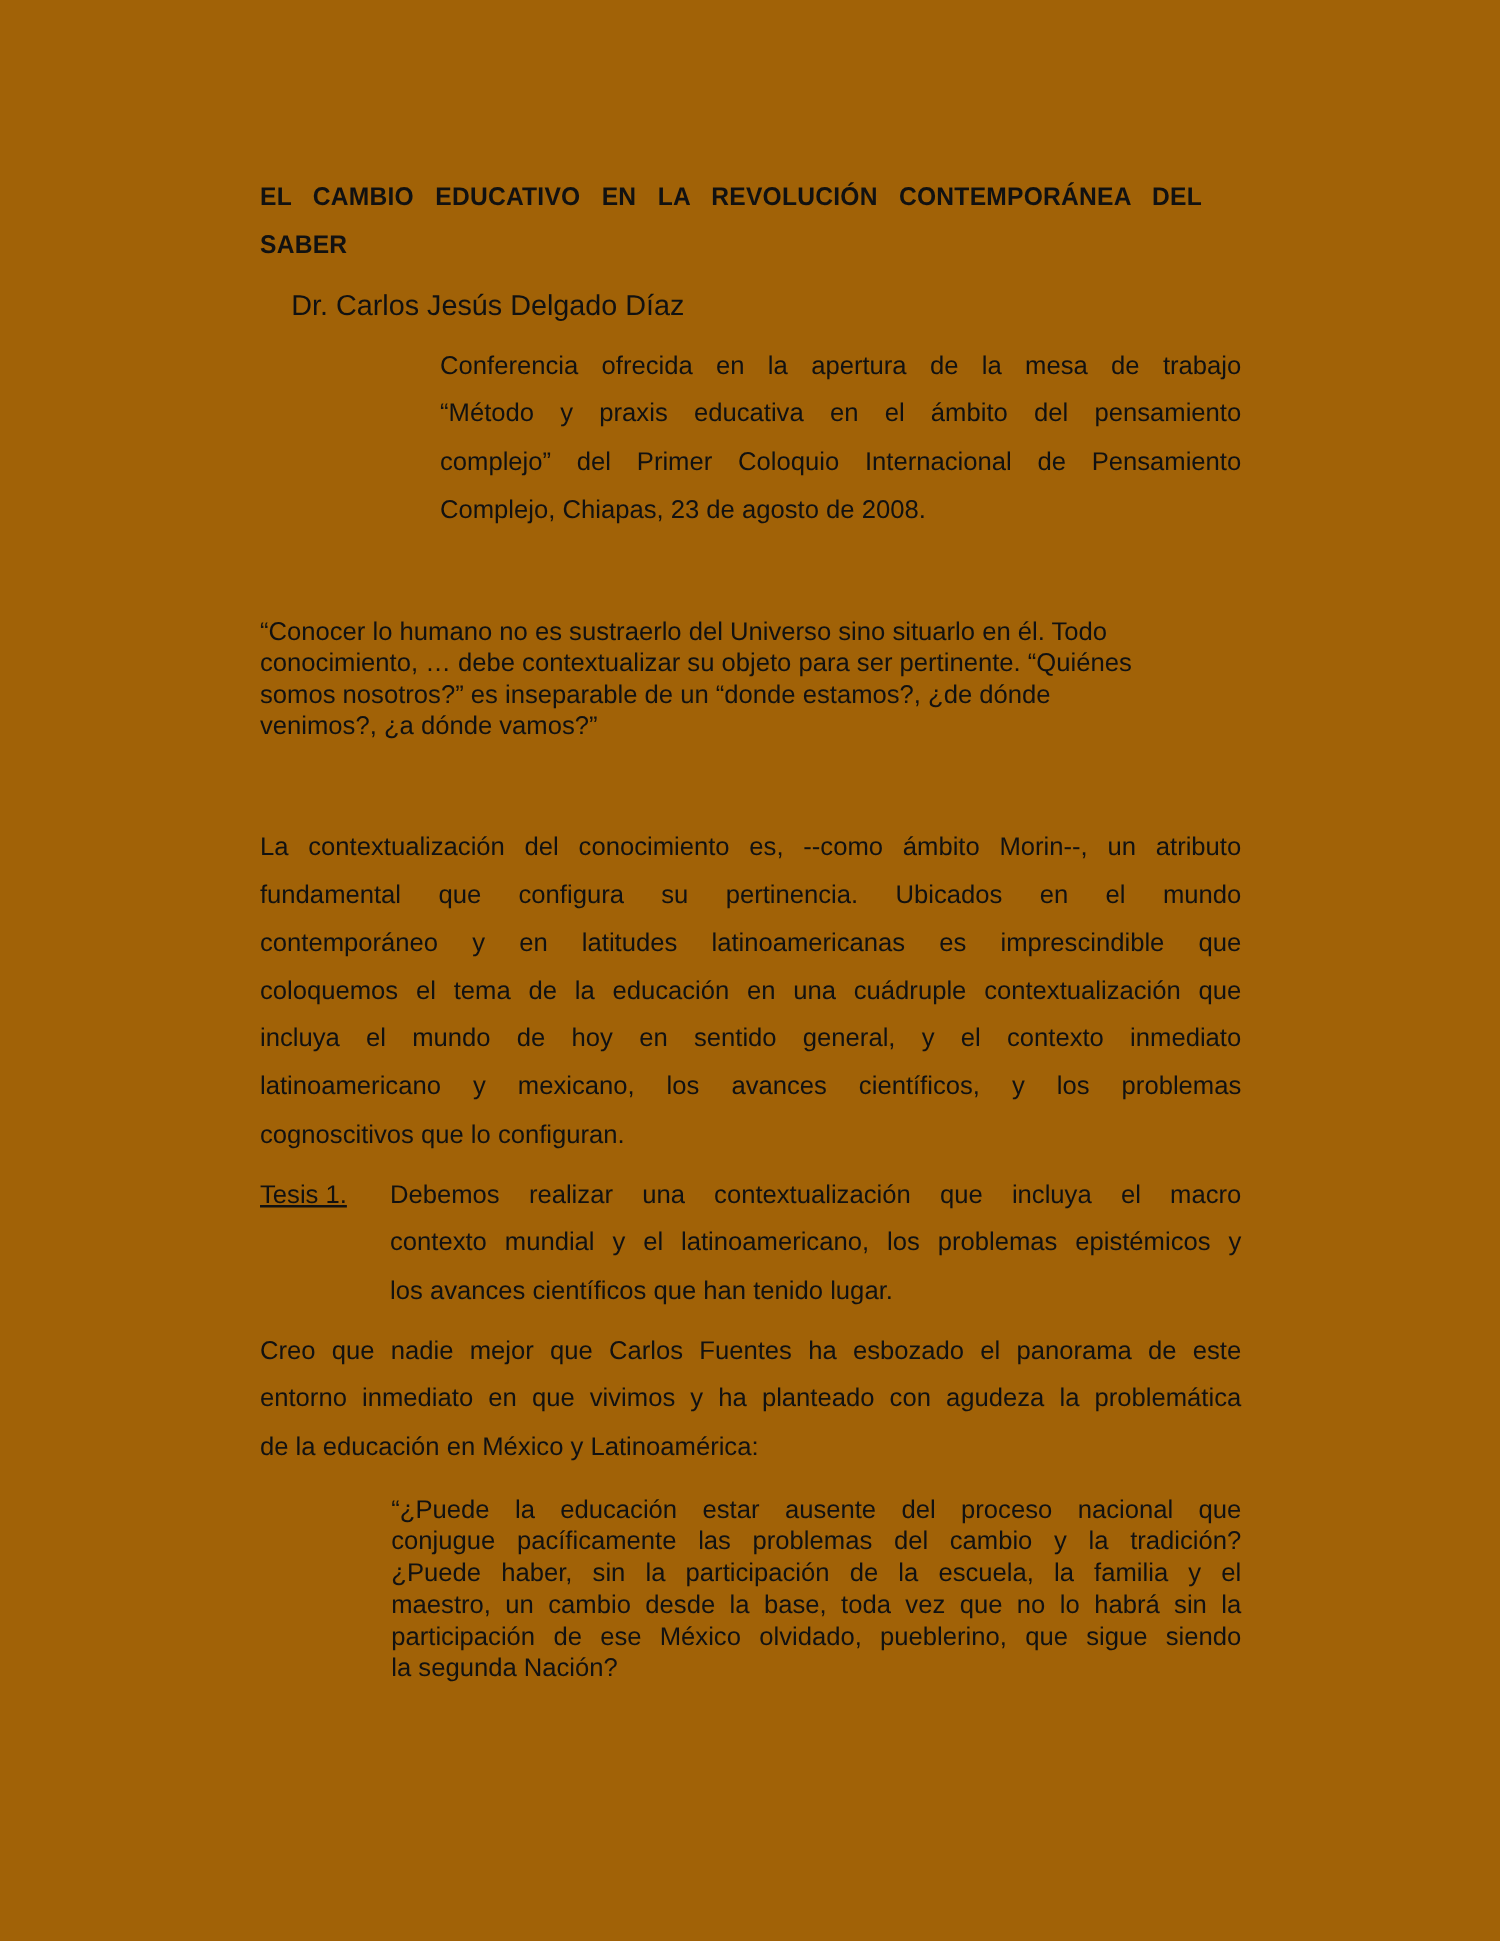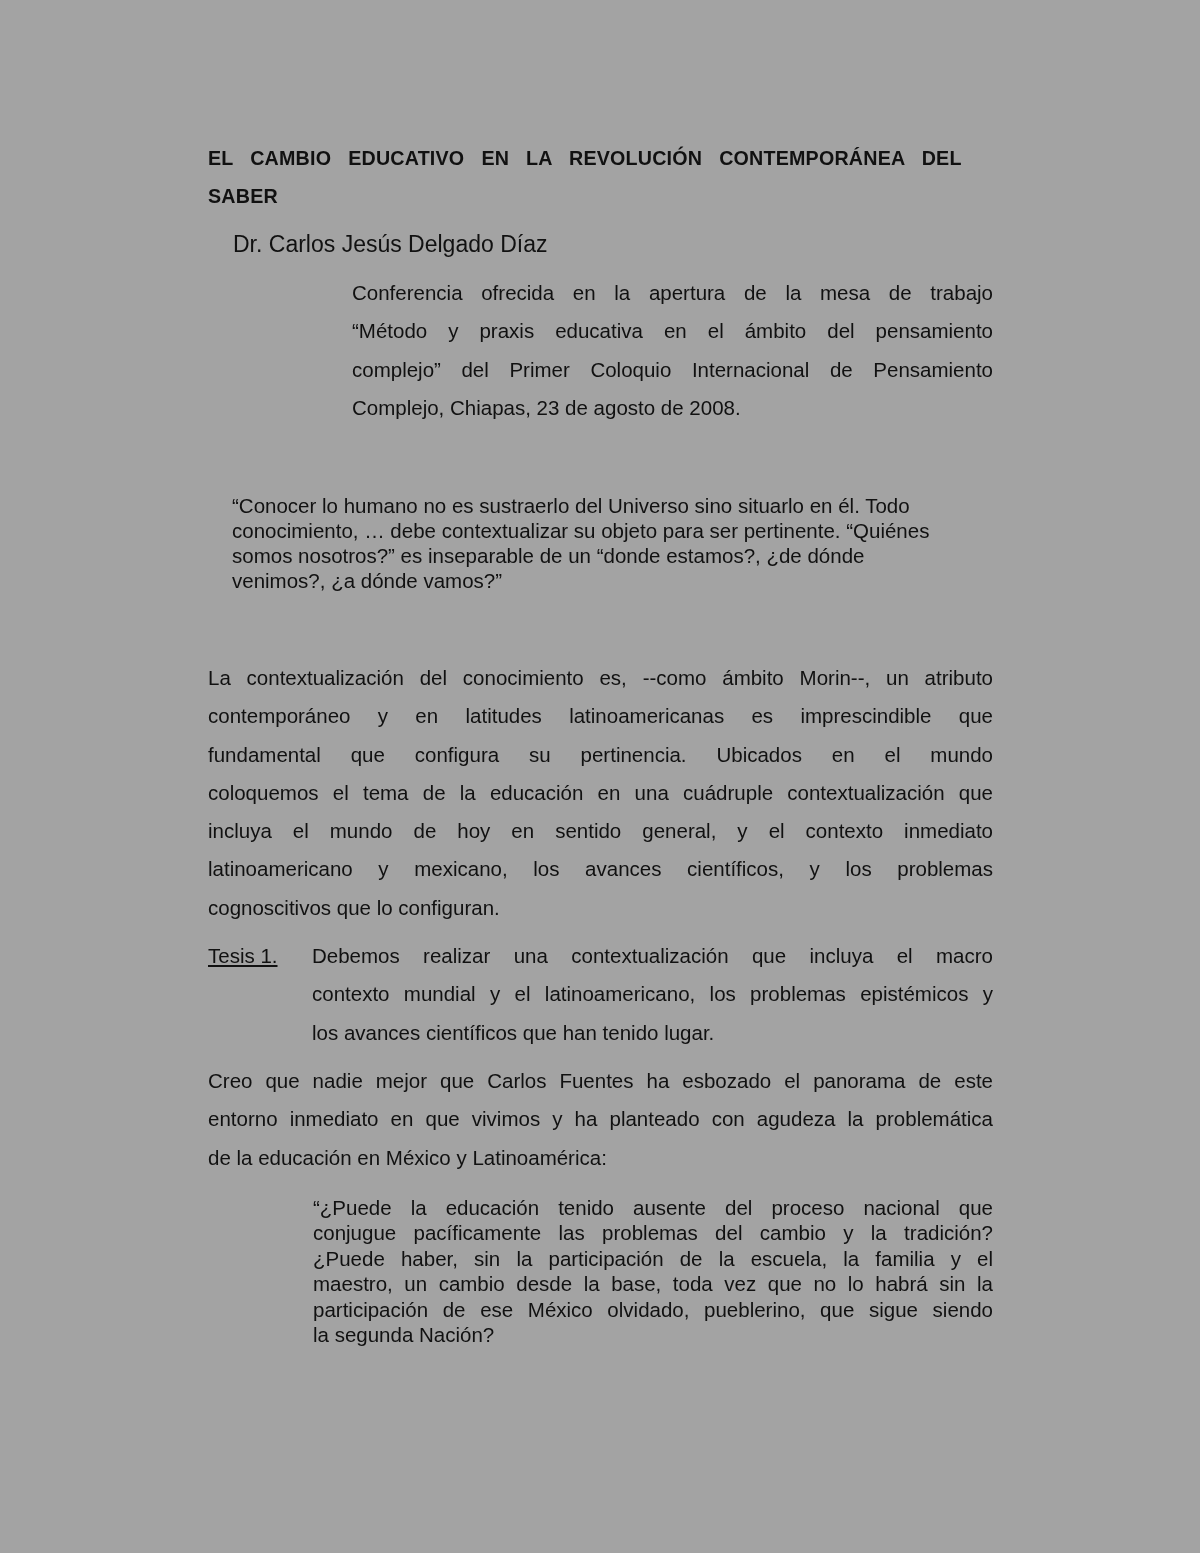--- a/index.html
+++ b/index.html
@@ -1,29 +1,29 @@
 <!DOCTYPE html>
 <html><head>
 <meta charset="utf-8">
 <style>
   html, body { margin: 0; padding: 0; background: #ffffff; }
   body { width: 1200px; height: 1553px; position: relative; overflow: hidden; color: #111111;
          font-family: "Liberation Sans", sans-serif; }
-  .page { position: absolute; left: 0; top: 0; width: 1200px; height: 1553px; background: #a3a3a3; }
+  .page { position: absolute; left: 0; top: 0; width: 1200px; height: 1553px; background: #a16207; }
   .title { position: absolute; left: 208px; top: 139px; width: 785px; font-weight: bold;
            font-size: 20.5px; line-height: 38px; text-align: justify; text-align-last: left;
            letter-spacing: 0.2px; transform: scaleX(0.96); transform-origin: left top; }
   .title .line1 { display: block; text-align: justify; text-align-last: justify; }
   .author { position: absolute; left: 192px; top: 229px; font-size: 23px; line-height: 30px; margin-left: 41px; }
   .conf { position: absolute; left: 352px; top: 274px; width: 641px; font-size: 20.5px; line-height: 38.3px;
           text-align: justify; }
   .conf .ln { display: block; text-align: justify; text-align-last: justify; height: 38.3px; white-space: nowrap; }
   .conf .ln.last { text-align-last: left; }
   .epigraph { position: absolute; left: 208px; top: 493px; width: 785px; font-size: 20.5px; line-height: 25px; }
-  .epigraph .ln { display: block; white-space: nowrap; height: 25px; margin-left: 24px; }
+  .epigraph .ln { display: block; white-space: nowrap; height: 25px; }
   .epi-source { position: absolute; right: 207px; top: 606px; font-size: 20.5px; line-height: 28px; text-align: right; }
   .para { position: absolute; left: 208px; width: 785px; font-size: 20.5px; line-height: 38.3px; }
   .para .ln { display: block; text-align: justify; text-align-last: justify; height: 38.3px; white-space: nowrap; }
   .para .ln.last { text-align-last: left; }
   .p1 { top: 659px; }
   .thesis { position: absolute; left: 208px; top: 937px; width: 785px; font-size: 20.5px; line-height: 38.3px; }
   .thesis .label { position: absolute; left: 0; top: 0; text-decoration: underline; white-space: nowrap; }
   .thesis .body { position: absolute; left: 104px; top: 0; width: 681px; }
   .thesis .ln { display: block; text-align: justify; text-align-last: justify; height: 38.3px; white-space: nowrap; }
   .thesis .ln.last { text-align-last: left; }
@@ -53,22 +53,22 @@
 
   <div class="epigraph">
     <span class="ln">“Conocer lo humano no es sustraerlo del Universo sino situarlo en él. Todo</span>
     <span class="ln">conocimiento, … debe contextualizar su objeto para ser pertinente. “Quiénes</span>
     <span class="ln">somos nosotros?” es inseparable de un “donde estamos?, ¿de dónde</span>
     <span class="ln">venimos?, ¿a dónde vamos?”</span>
   </div>
 
   <div class="para p1">
     <span class="ln">La contextualización del conocimiento es, --como ámbito Morin--, un atributo</span>
+    <span class="ln">fundamental que configura su pertinencia. Ubicados en el mundo</span>
     <span class="ln">contemporáneo y en latitudes latinoamericanas es imprescindible que</span>
-    <span class="ln">fundamental que configura su pertinencia. Ubicados en el mundo</span>
     <span class="ln">coloquemos el tema de la educación en una cuádruple contextualización que</span>
     <span class="ln">incluya el mundo de hoy en sentido general, y el contexto inmediato</span>
     <span class="ln">latinoamericano y mexicano, los avances científicos, y los problemas</span>
     <span class="ln last">cognoscitivos que lo configuran.</span>
   </div>
 
   <div class="thesis">
     <span class="label">Tesis 1.</span>
     <div class="body">
       <span class="ln">Debemos realizar una contextualización que incluya el macro</span>
@@ -77,21 +77,21 @@
     </div>
   </div>
 
   <div class="para p2">
     <span class="ln">Creo que nadie mejor que Carlos Fuentes ha esbozado el panorama de este</span>
     <span class="ln">entorno inmediato en que vivimos y ha planteado con agudeza la problemática</span>
     <span class="ln last">de la educación en México y Latinoamérica:</span>
   </div>
 
   <div class="quote">
-    <span class="ln">“¿Puede la educación tenido ausente del proceso nacional que</span>
+    <span class="ln">“¿Puede la educación estar ausente del proceso nacional que</span>
     <span class="ln">conjugue pacíficamente las problemas del cambio y la tradición?</span>
     <span class="ln">¿Puede haber, sin la participación de la escuela, la familia y el</span>
     <span class="ln">maestro, un cambio desde la base, toda vez que no lo habrá sin la</span>
     <span class="ln">participación de ese México olvidado, pueblerino, que sigue siendo</span>
     <span class="ln last">la segunda Nación?</span>
   </div>
 
 </div>
 
 </body></html>

